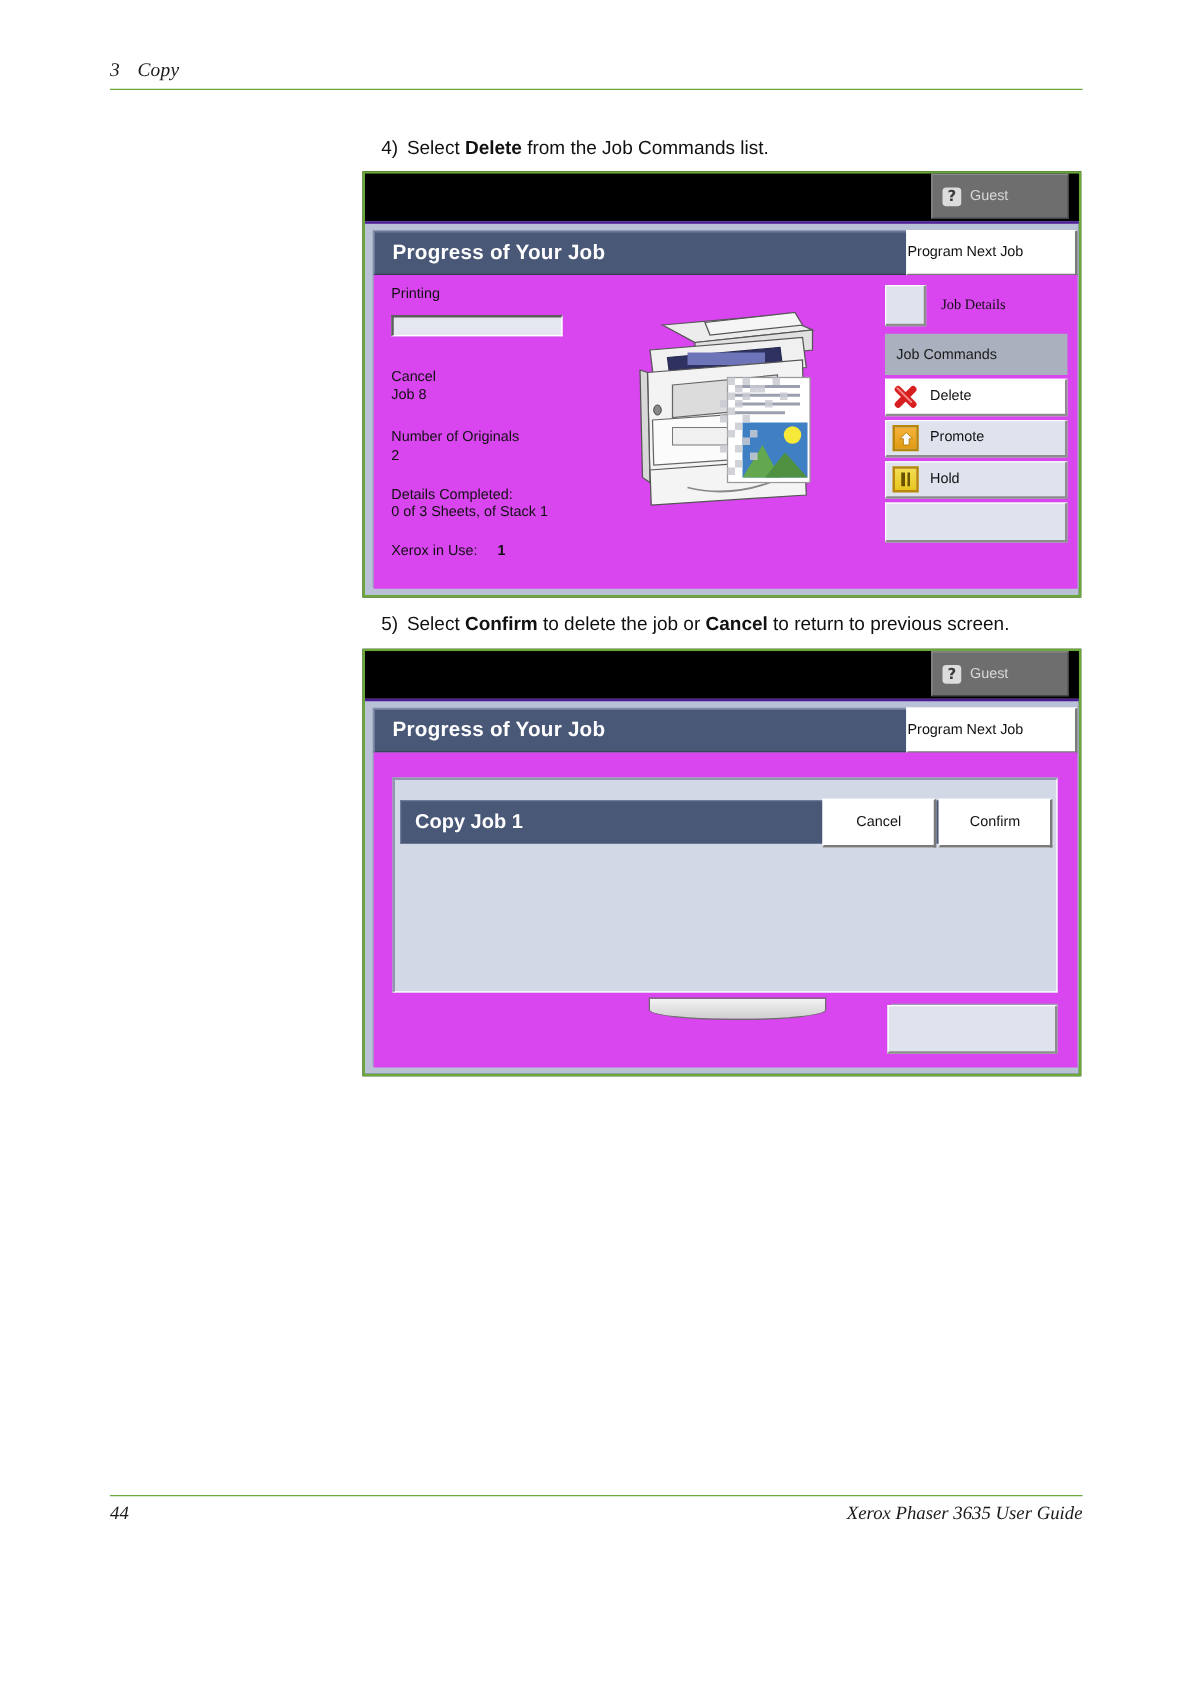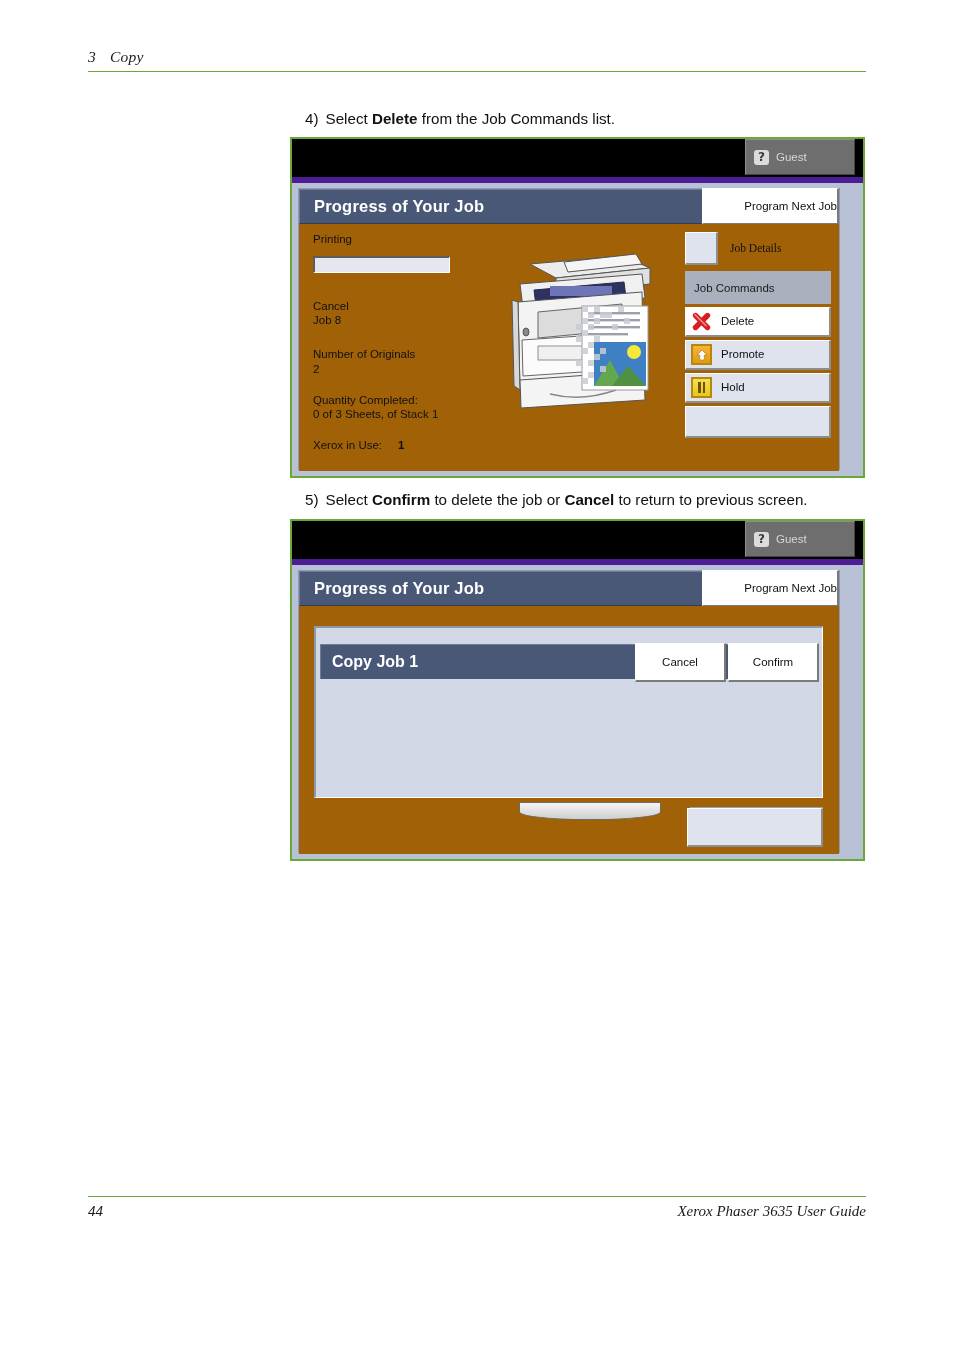--- a/index.html
+++ b/index.html
@@ -115,23 +115,23 @@
   .guest-label {
     color: #d8d8d8;
     font-size: 11.5px;
   }
 
   
   .ui-body {
     position: relative;
     height: calc(100% - 38px);
     background: #b9c1d6;
-    border-top: 6px solid #4c1d95;
-    box-sizing: border-box;
-    padding: 5px 23px 6px 6px;
+    border-top: 2px solid #4c1d95;
+    box-sizing: border-box;
+    padding: 5px 0 6px 6px;
   }
   .ui-inner {
     position: relative;
     height: 100%;
     box-sizing: border-box;
     border: 1px solid #8e99b4;
     background: #ced4e4;
   }
 
   .title-bar {
@@ -157,30 +157,30 @@
     top: -2px;
     width: 134px;
     height: 34px;
     background: #ffffff;
     border-top: 1px solid #ffffff;
     border-left: 1px solid #ffffff;
     border-right: 2px solid #7a7a7a;
     border-bottom: 2px solid #7a7a7a;
     display: flex;
     align-items: center;
-    justify-content: flex-end;
+    justify-content: flex-start;
     font-size: 11.5px;
     color: #111;
   }
 
   
   .content {
     position: relative;
     height: calc(100% - 33px);
-    background: #a16207;
+    background: #d946ef;
     padding: 8px 0 0 0;
     box-sizing: border-box;
   }
 
   
   .status-col {
     position: absolute;
     left: 14px;
     top: 8px;
     width: 200px;
@@ -424,21 +424,21 @@
         <div class="status-col">
           <div class="lbl">Printing</div>
           <div class="progress-outer"></div>
           <div class="gap-lg"></div>
           <div class="lbl">Cancel</div>
           <div class="lbl">Job 8</div>
           <div class="gap-md"></div>
           <div class="lbl">Number of Originals</div>
           <div class="lbl">2</div>
           <div class="gap-sm"></div>
-          <div class="lbl">Quantity Completed:</div>
+          <div class="lbl">Details Completed:</div>
           <div class="lbl">0 of 3 Sheets, of Stack 1</div>
           <div class="gap-sm"></div>
           <div class="lbl tray-row">
             <span>Xerox in Use:</span><span class="tray-val">1</span>
           </div>
         </div>
 
         <div class="printer-art">
           <svg viewBox="0 0 180 180" width="180" height="180" aria-hidden="true">
 

